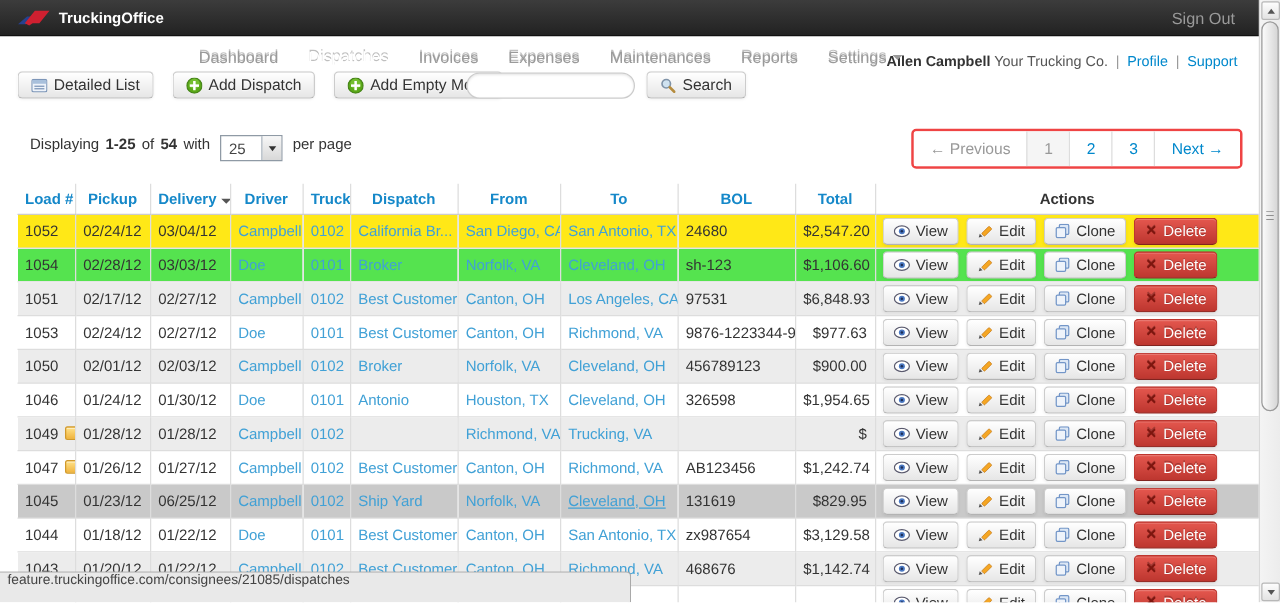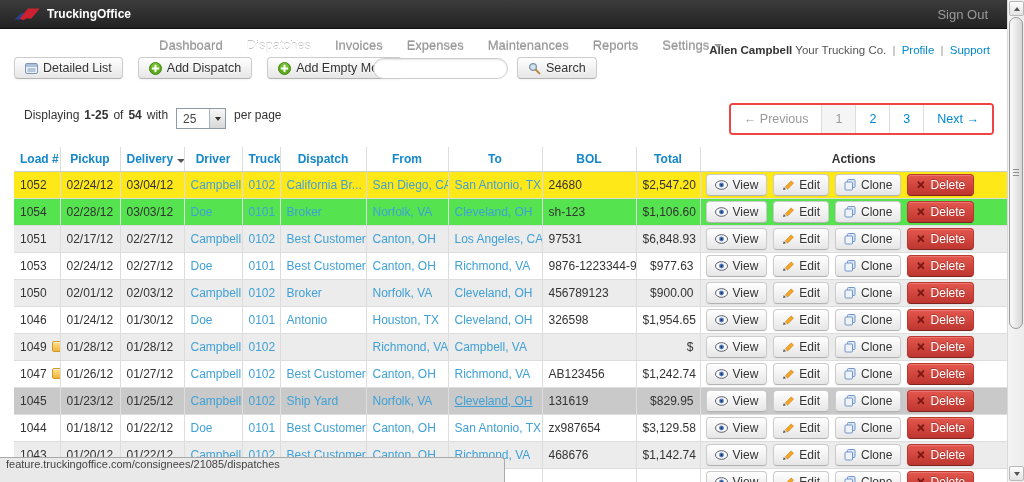--- a/index.html
+++ b/index.html
@@ -521,21 +521,21 @@
           </td>
         </tr>
         <tr class="row-stripe">
           <td>1049<span class="note-icon"></span></td>
           <td>01/28/12</td>
           <td>01/28/12</td>
           <td><a class="cl">Campbell</a></td>
           <td><a class="cl">0102</a></td>
           <td><a class="cl"></a></td>
           <td><a class="cl">Richmond, VA</a></td>
-          <td><a class="cl">Campbell, VA</a></td>
+          <td><a class="cl">Trucking, VA</a></td>
           <td></td>
           <td class="num">$</td>
           <td class="actions-td">
             <span class="actions-wrap">
               <button class="btn btn-mini">
                 <svg width="13" height="10" viewBox="0 0 13 10">
                   <ellipse cx="6.5" cy="5" rx="6" ry="4.3" fill="#fff" stroke="#5a5a6e"></ellipse>
                   <circle cx="6.5" cy="5" r="2.4" fill="#4a78c2"></circle>
                   <circle cx="6.5" cy="5" r="1" fill="#1d2e57"></circle>
                 </svg>
@@ -600,21 +600,21 @@
               <button class="btn btn-mini btn-danger">
                 <span class="xmark">✕</span>
                 <span>Delete</span>
               </button>
             </span>
           </td>
         </tr>
         <tr class="row-hover">
           <td>1045</td>
           <td>01/23/12</td>
-          <td>01/25/12</td>
+          <td>06/25/12</td>
           <td><a class="cl">Campbell</a></td>
           <td><a class="cl">0102</a></td>
           <td><a class="cl">Ship Yard</a></td>
           <td><a class="cl">Norfolk, VA</a></td>
           <td><a class="cl hovered">Cleveland, OH</a></td>
           <td>131619</td>
           <td class="num">$829.95</td>
           <td class="actions-td">
             <span class="actions-wrap">
               <button class="btn btn-mini">

